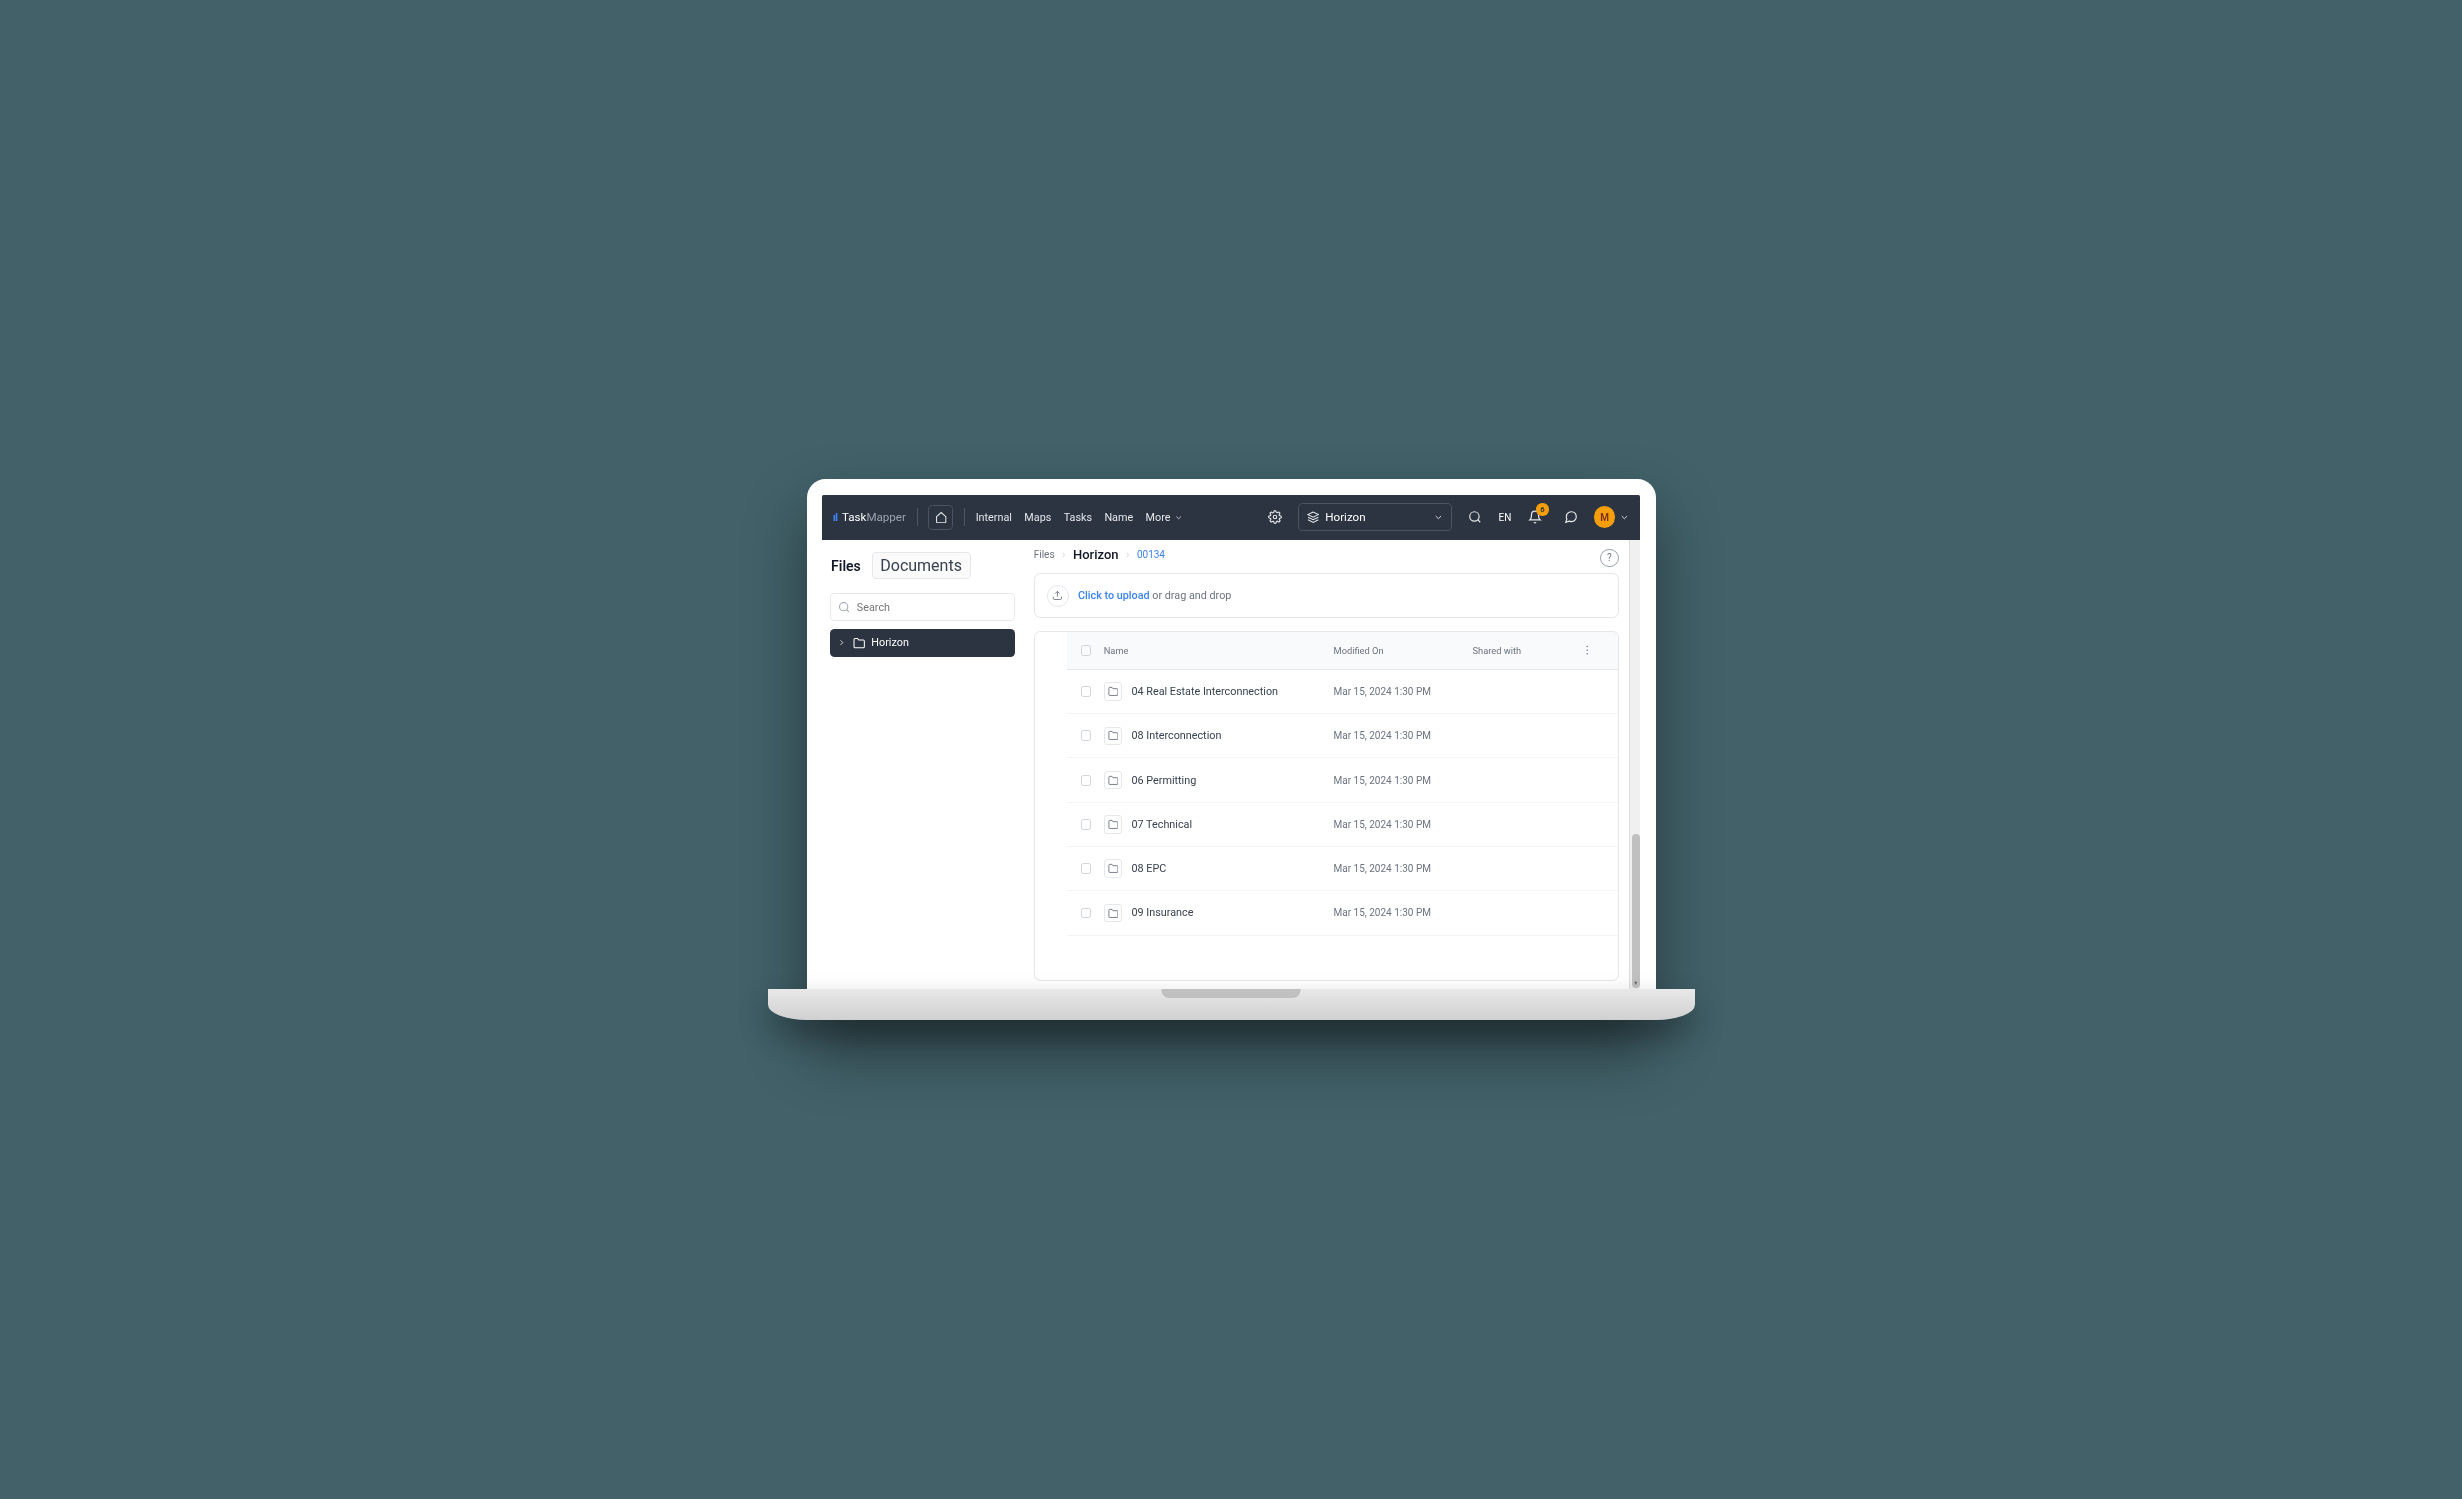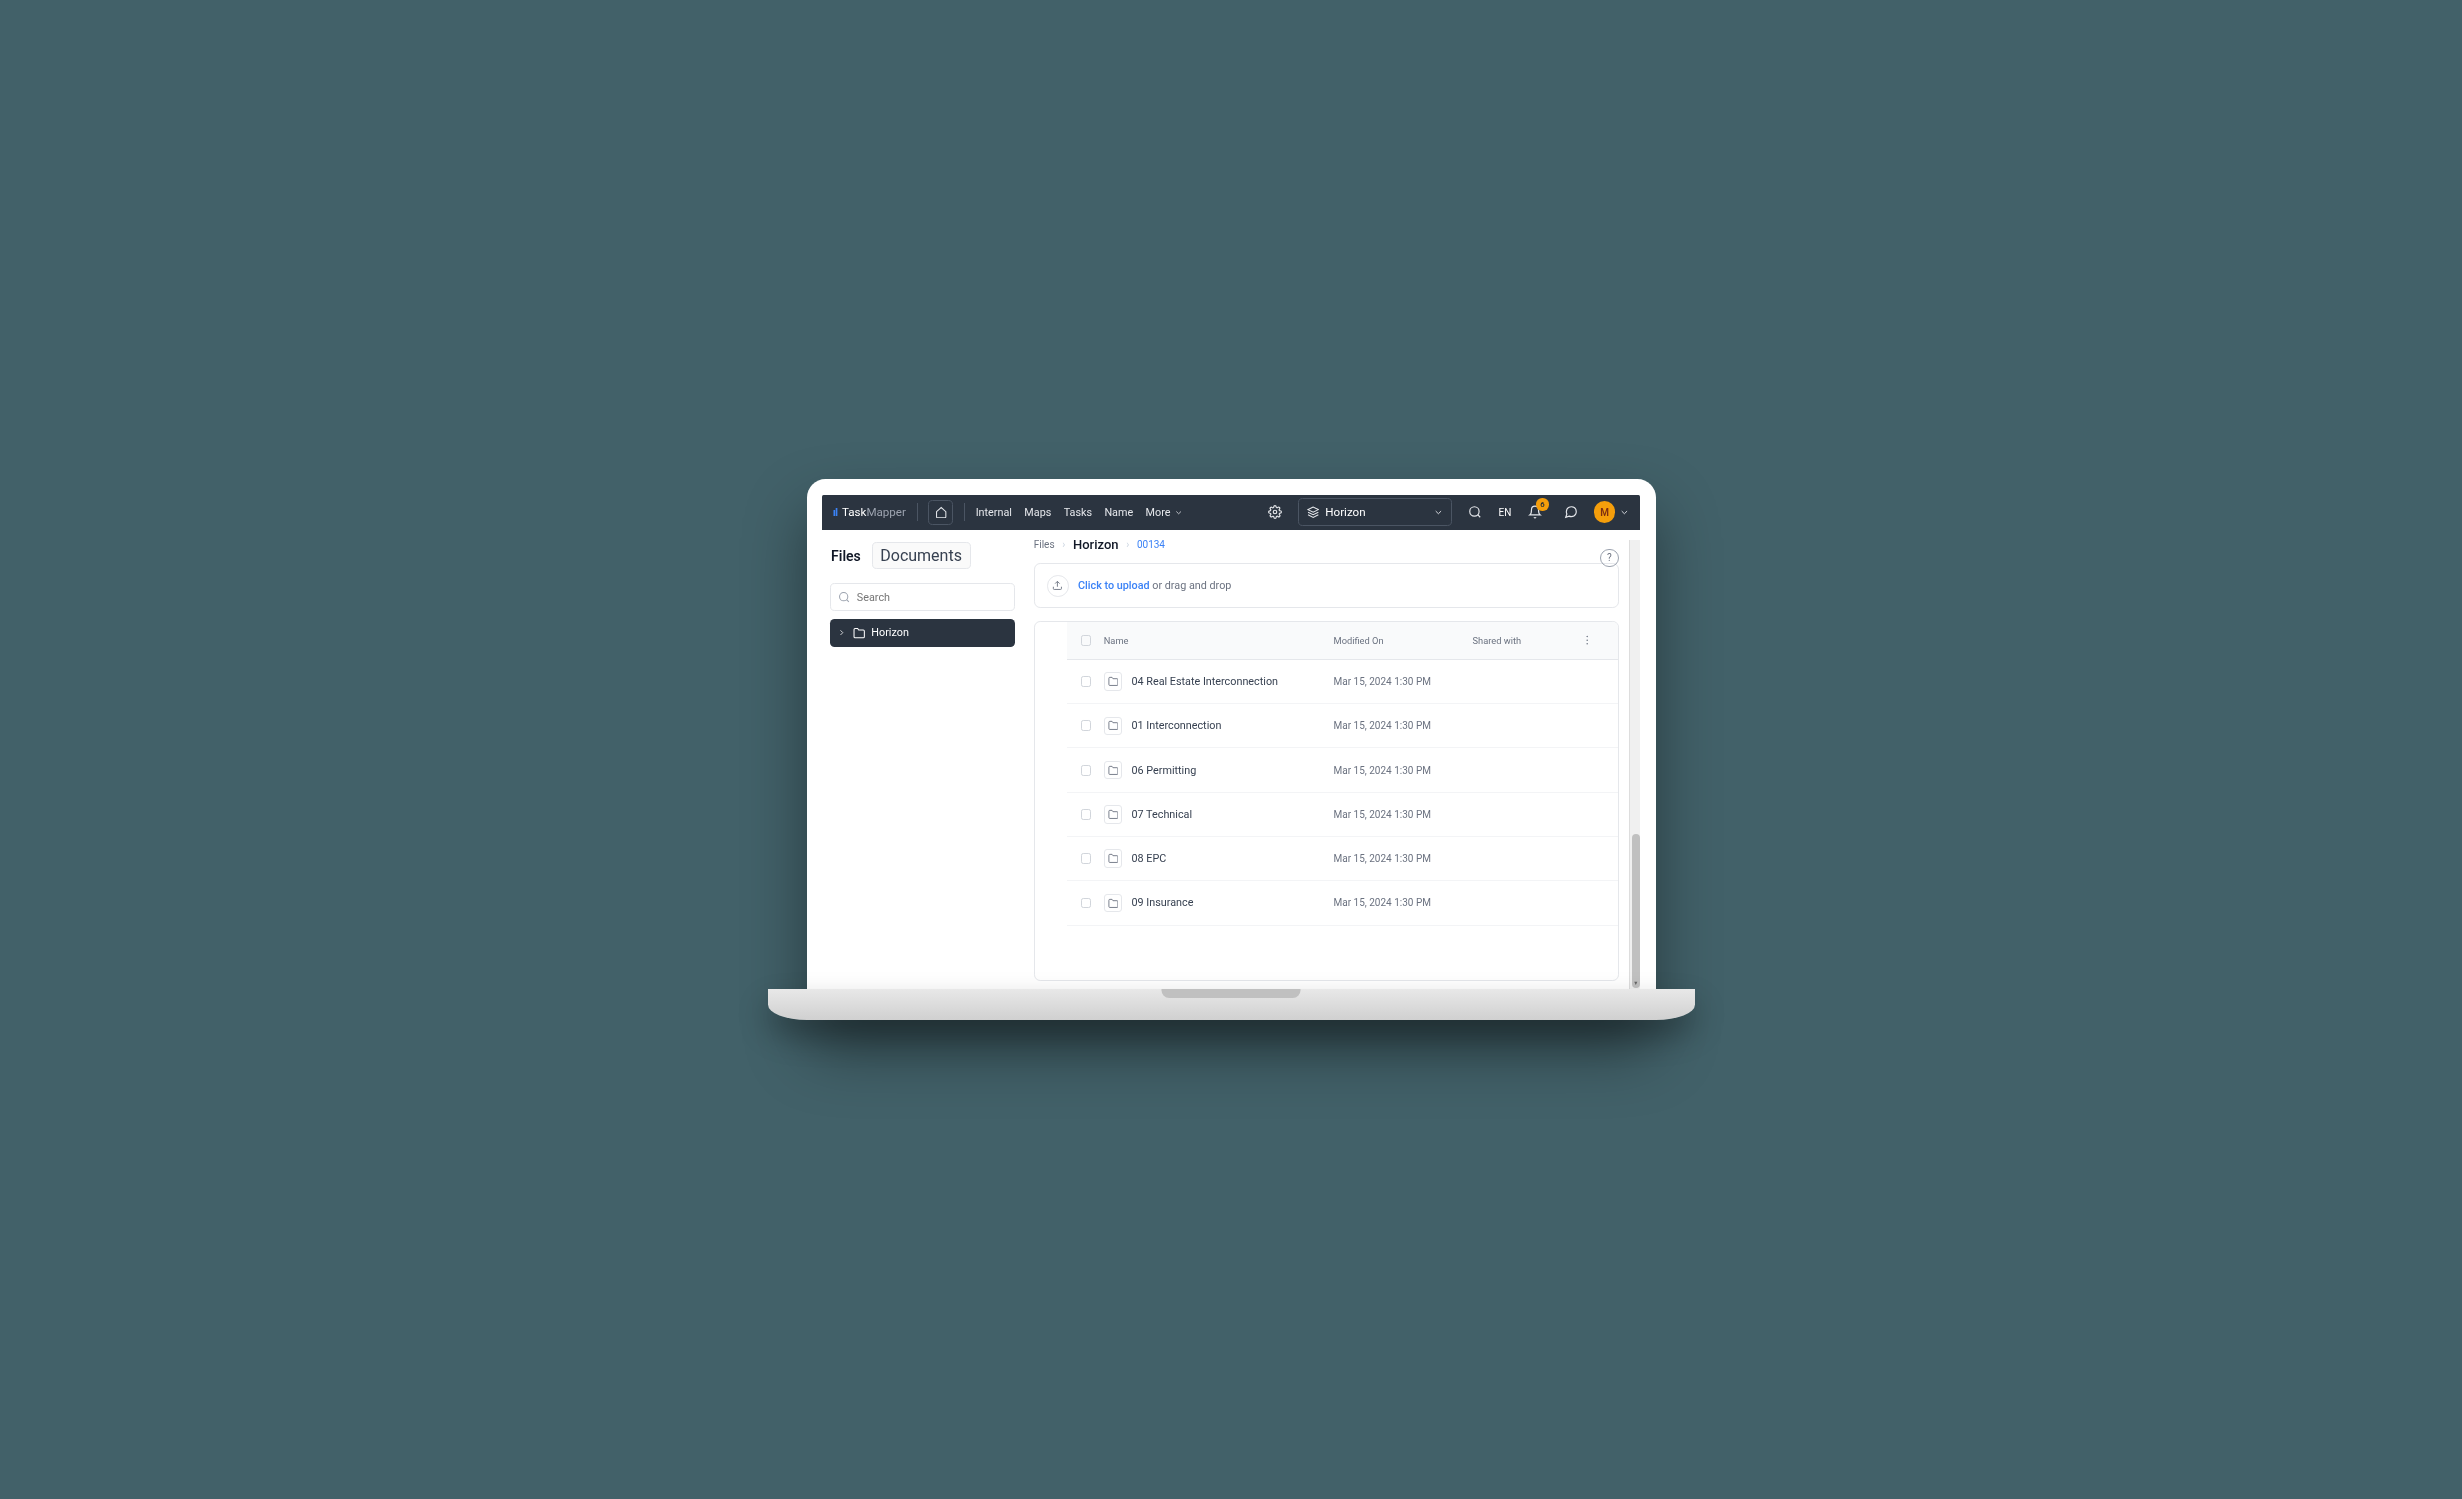--- a/index.html
+++ b/index.html
@@ -8,21 +8,21 @@
 .laptop-frame { background: #fff; border-radius: 18.5px; padding: 15.4px 15.4px 0 15.4px; box-shadow: 0 31px 62px rgba(0,0,0,0.4); width: 849px; position: relative; }
 .laptop-base { background: linear-gradient(#e8e8e8, #d0d0d0); height: 31px; width: 927px; margin: 0 -54px; border-radius: 0 0 39px 39px / 0 0 15.4px 15.4px; position: relative; box-shadow: 0 15.4px 31px rgba(0,0,0,0.3); }
 .laptop-notch { background: #c0c0c0; width: 139px; height: 9.3px; border-radius: 0 0 7.7px 7.7px; position: absolute; left: 50%; transform: translateX(-50%); top: 0; }
 
 .screen { background: #fff; border-radius: 1.5px; overflow: hidden; height: 494px; display: flex; flex-direction: column; position: relative; }
 .scrollbar-track { position: absolute; right: 0; top: 45px; bottom: 0; width: 10.8px; background: #f0f0f0; border-left: 0.8px solid #ddd; }
 .scrollbar-thumb { background: #c0c0c0; width: 7.7px; margin: 1.5px; border-radius: 3.9px; height: 154px; position: absolute; top: 293px; }
 .scrollbar-arrow { position: absolute; width: 10.8px; height: 10.8px; display:flex; align-items:center; justify-content:center; color:#666; font-size:6.2px; }
 
 
-.topnav { background: #2b3440; color: #fff; height: 35px; display: flex; align-items: center; padding: 0 10.8px; gap: 10.8px; flex-shrink: 0; }
+.topnav { background: #2b3440; color: #fff; height: 45px; display: flex; align-items: center; padding: 0 10.8px; gap: 10.8px; flex-shrink: 0; }
 .logo { display: flex; align-items: center; gap: 4.6px; font-size: 11.6px; }
 .logo-icon { color: #3b82f6; font-weight: bold; letter-spacing: -0.8px;}
 .logo-task { color: #fff; }
 .logo-mapper { color: #9ca3af; }
 .nav-divider { width: 0.8px; height: 18.5px; background: #4b5563; }
 .home-btn { width: 25px; height: 25px; border: 0.8px solid #4b5563; border-radius: 4.6px; display:flex; align-items:center; justify-content:center; cursor:pointer; }
 .nav-links { display: flex; gap: 12.4px; font-size: 10.8px; color: #e5e7eb; }
 .nav-link { cursor: pointer; display:flex; align-items:center; gap:3.1px; }
 .nav-spacer { flex: 1; }
 .gear-btn, .search-btn, .bell-btn, .chat-btn { width: 25px; height: 25px; display:flex; align-items:center; justify-content:center; cursor:pointer; color:#e5e7eb; position:relative; }
@@ -230,21 +230,21 @@
     <span></span>
   </div>
               <div class="table-row">
     <div class="checkbox"></div>
     <div class="name-cell">
       <div class="folder-icon-wrap">
         <svg width="10.8" height="10.8" viewBox="0 0 24 24" fill="none" stroke="currentColor" stroke-width="2">
                       <path d="M22 19a2 2 0 01-2 2H4a2 2 0 01-2-2V5a2 2 0 012-2h5l2 3h9a2 2 0 012 2z"></path>
                     </svg>
       </div>
-      <span>01 Interconnection</span>
+      <span>08 Interconnection</span>
     </div>
     <span class="date-cell">Mar 15, 2024 1:30 PM</span>
     <span></span>
     <span></span>
   </div>
               <div class="table-row">
     <div class="checkbox"></div>
     <div class="name-cell">
       <div class="folder-icon-wrap">
         <svg width="10.8" height="10.8" viewBox="0 0 24 24" fill="none" stroke="currentColor" stroke-width="2">

